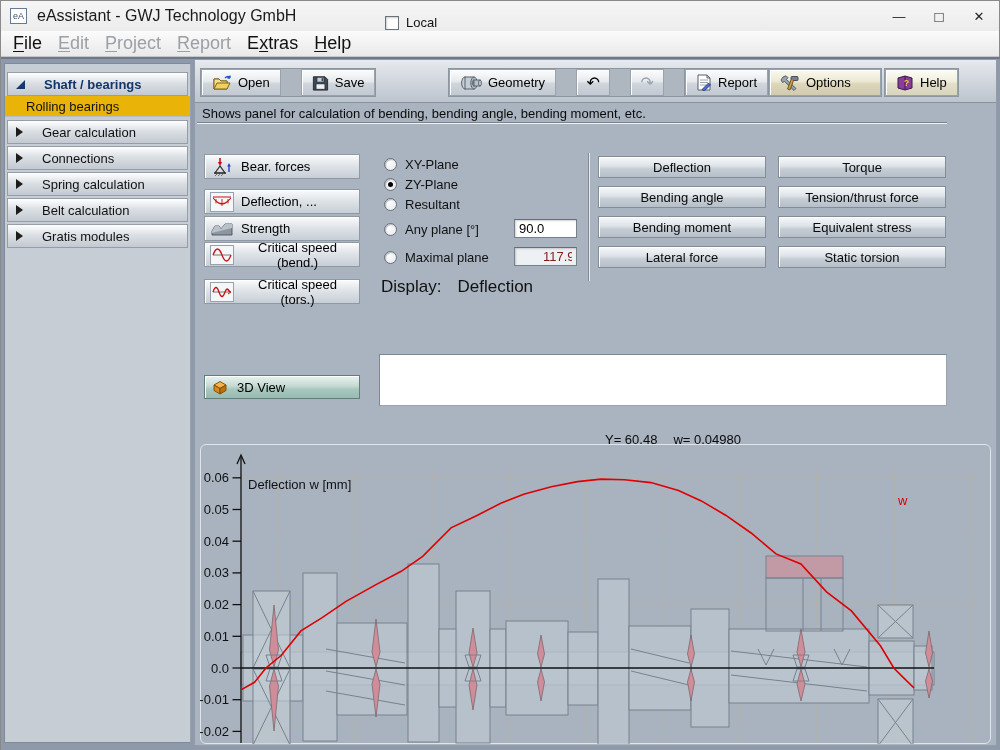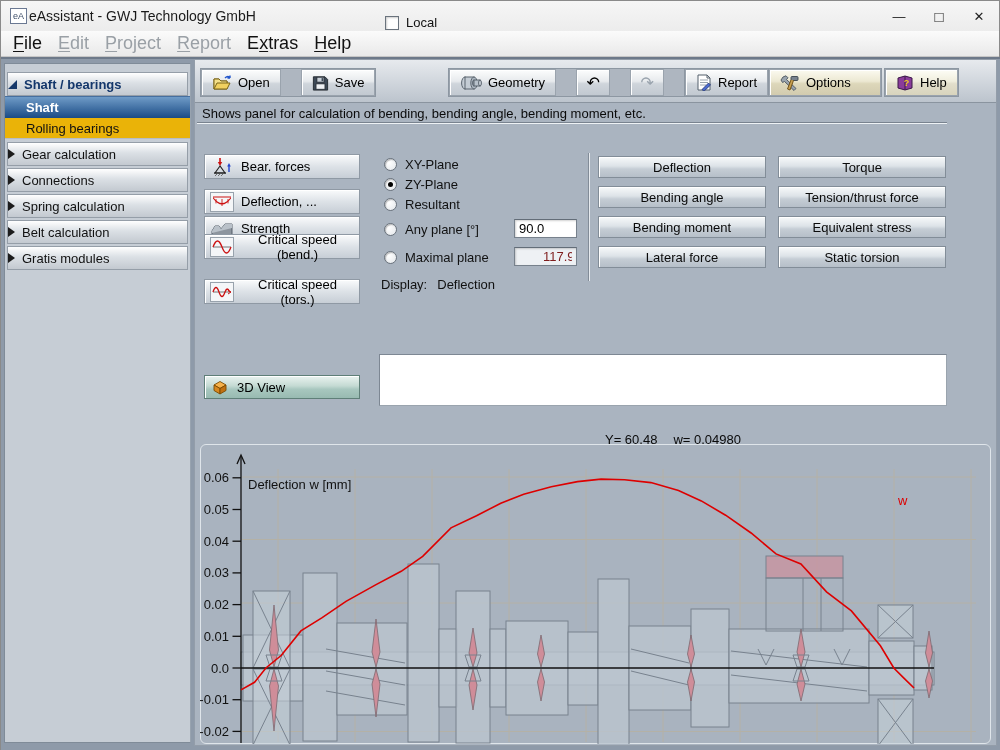--- a/index.html
+++ b/index.html
@@ -6,43 +6,43 @@
   * { margin:0; padding:0; box-sizing:border-box; }
   html,body { width:1000px; height:750px; overflow:hidden; }
   body { font-family:"Liberation Sans", sans-serif; font-size:13px; color:#111; background:#fff; }
   #app { position:absolute; inset:0; width:1000px; height:750px; border:1px solid #8a8a8a; background:#f0f0f0; }
 
   
   .titlebar { position:absolute; left:0; top:0; width:100%; height:30px;
     background:linear-gradient(180deg,#f6f6f6,#ececec); display:flex; align-items:center; }
   .app-icon { width:17px; height:16px; margin-left:9px; border:1px solid #6a7892; background:#fff;
     font-size:9px; font-weight:normal; color:#40506a; display:flex; align-items:center; justify-content:center; }
-  .title-text { margin-left:2px; font-size:14px; color:#1a1a1a; }
+  .title-text { margin-left:10px; font-size:16px; color:#1a1a1a; }
   .win-controls { margin-left:auto; display:flex; height:100%; }
   .win-btn { width:40px; height:100%; display:flex; align-items:center; justify-content:center;
     font-size:13px; color:#222; cursor:default; }
   .win-btn.max { font-size:15px; }
 
   
   .menubar { position:absolute; left:0; top:30px; width:100%; height:26px;
     background:linear-gradient(180deg,#fbfbfb,#e9e9e9); border-bottom:1px solid #c6c6c6;
     display:flex; align-items:center; padding-left:4px; }
   .menu-item { padding:4px 8px; font-size:18px; color:#111; }
   .menu-item.disabled { color:#9aa0a6; }
   .menu-item u { text-underline-offset:2px; }
 
   
   .content { position:absolute; left:0; top:56px; width:1000px; height:694px; background:#8e9aa9;
     border-top:2px solid #6d7989; }
 
   
   .sidebar { position:absolute; left:3px; top:62px; width:187px; height:680px;
     background:#c6cdd5; border:1px solid #7f8b98; border-right-color:#98a3af; padding-top:8px; }
-  .sb-group, .sb-group-expanded { height:24px; margin:0 2px 2px 2px; display:flex; align-items:center; gap:7px;
-    background:linear-gradient(180deg,#ffffff,#dbe0e5 45%,#c3c9d0); border:1px solid #959ea8; }
+  .sb-group, .sb-group-expanded { height:24px; margin:0 2px 2px 2px; display:flex; align-items:center; gap:19px;
+    padding-left:8px; background:linear-gradient(180deg,#ffffff,#dbe0e5 45%,#c3c9d0); border:1px solid #959ea8; }
   .sb-group-expanded { color:#14376b; font-weight:bold; margin-bottom:0; }
   .sb-child-selected { height:22px; display:flex; align-items:center; padding-left:21px;
     background:linear-gradient(180deg,#6f9bc7,#1a4b85); color:#fff; font-weight:bold;
     border-top:1px solid #466f9f; margin:0 0 0 0; }
   .sb-child { height:21px; display:flex; align-items:center; padding-left:21px;
     background:#eab308; border-bottom:1px solid #b6bcc5; margin-bottom:3px; }
   .tri-exp { width:0; height:0; border-left:9px solid transparent; border-bottom:9px solid #16386a; }
   .tri-col { width:0; height:0; border-top:5px solid transparent; border-bottom:5px solid transparent;
     border-left:7px solid #1c1c1c; }
 
@@ -82,21 +82,21 @@
   .radio-row { position:absolute; display:flex; align-items:center; gap:8px; }
   .radio { width:13px; height:13px; border-radius:50%; border:1px solid #6a737d; flex:none;
     background:radial-gradient(circle at 35% 35%, #ffffff, #e2e6ea); box-shadow:inset 1px 1px 1px rgba(0,0,0,.25);
     position:relative; }
   .radio.sel::after { content:""; position:absolute; left:3px; top:3px; width:5px; height:5px;
     border-radius:50%; background:#000; }
   .tinput { position:absolute; width:63px; height:19px; font-family:"Liberation Sans",sans-serif; font-size:13px;
     padding:0 4px; background:#fff; border:1px solid #77818c; border-top-color:#636d78;
     box-shadow:inset 1px 1px 2px rgba(0,0,0,.18); }
   .tinput.disabled { background:#eef1f4; color:#7f1d1d;padding-left:28px; }
-  .display-row { position:absolute; left:380px; top:276px; display:flex; gap:10px; font-size:13px; }
+  .display-row { position:absolute; left:380px; top:276px; display:flex; gap:16px; font-size:17px; }
   .vsep { position:absolute; left:587px; top:152px; height:128px; width:2px;
     border-left:1px solid #828c98; border-right:1px solid #e7ebef; }
 
   
   .result-grid { position:absolute; left:597px; top:155px; display:grid;
     grid-template-columns:168px 168px; column-gap:12px; row-gap:8px; }
   .gbtn { width:168px; height:22px; font-family:"Liberation Sans",sans-serif; font-size:13px; color:#0a0a0a;
     background:linear-gradient(180deg,#f7f9fa,#dde3e8 45%,#c5cdd5 60%,#b6bfc9);
     border:1px solid #828d98; box-shadow:inset 1px 1px 0 #fff; }
 
@@ -140,23 +140,20 @@
     </div>
 
   <div class="content">
     
   </div>
 
   <div class="sidebar">
       <div class="sb-group-expanded">
         <span class="tri-exp"></span>
         <span>Shaft / bearings</span>
-      </div>
-      <div class="sb-child-selected">
-        <span>Shaft</span>
       </div>
       <div class="sb-child">
         <span>Rolling bearings</span>
       </div>
       <div class="sb-group">
         <span class="tri-col"></span>
         <span>Gear calculation</span>
       </div>
       <div class="sb-group">
         <span class="tri-col"></span>
@@ -302,21 +299,21 @@
   <button class="lbtn" style="top:215px;">
     <span class="icon-plain">
       <svg width="22" height="14" viewBox="0 0 22 14">
         <path d="M1,9 L4,4 L8,4 L10,7 L14,2 L21,2 L21,13 L1,13 Z" fill="#8d959e" stroke="#4a545e" stroke-width="0.9"></path>
         <path d="M1,9 L4,4 L8,4 L10,7 L14,2 L21,2 L21,6 L1,11 Z" fill="#b9c1c9" stroke="none"></path>
       </svg>
     </span>
     <span>Strength</span>
   </button>
 
-  <button class="lbtn" style="top:233px;">
+  <button class="lbtn" style="top:241px;">
     <span class="icon-well">
       <svg width="20" height="14" viewBox="0 0 20 14">
         <line x1="1" y1="7" x2="19" y2="7" stroke="#555" stroke-width="0.8"></line>
         <path d="M1,7 C4,-1 7,-1 10,7 C13,15 16,15 19,7" fill="none" stroke="#cc1111" stroke-width="1.3"></path>
       </svg>
     </span>
     <span>Critical speed (bend.)</span>
   </button>
 
   <button class="lbtn" style="top:278px;">

